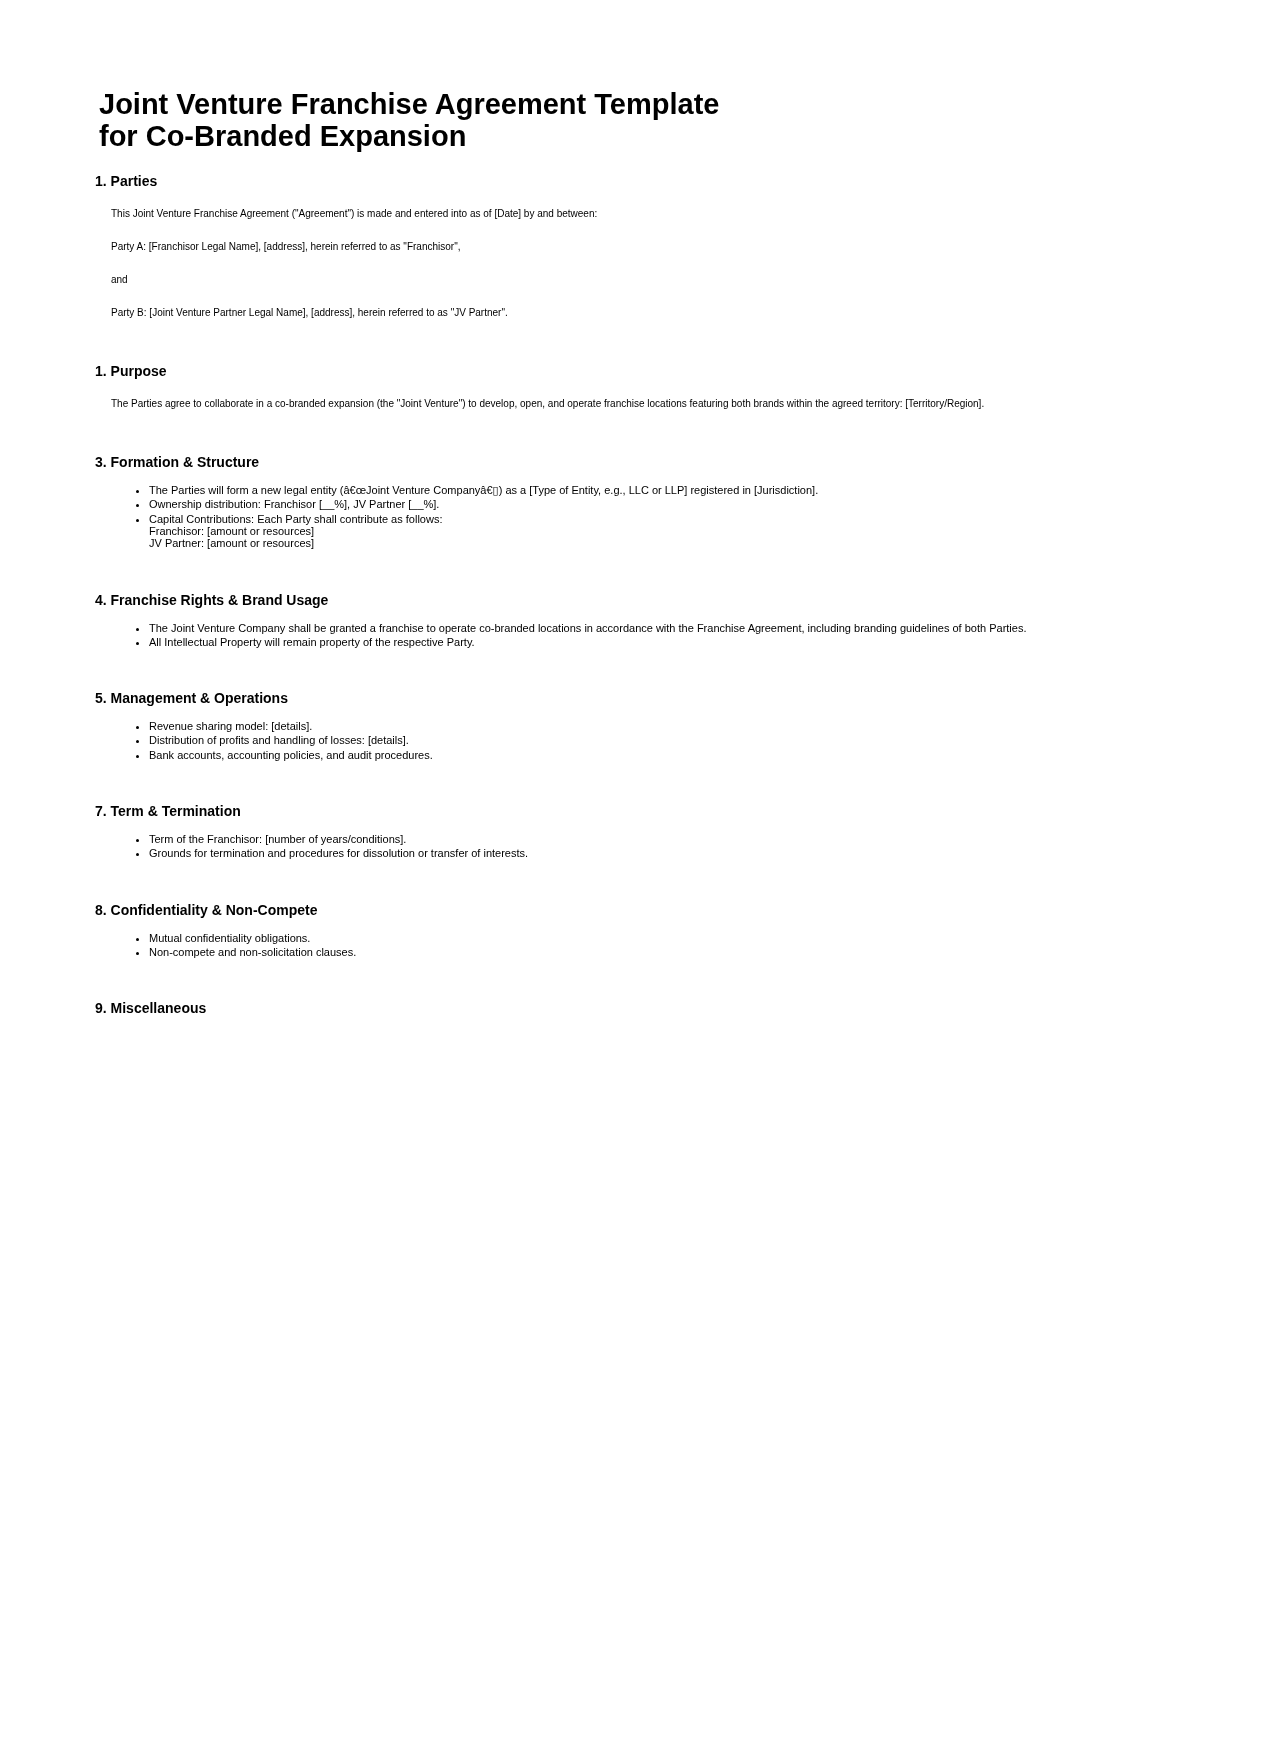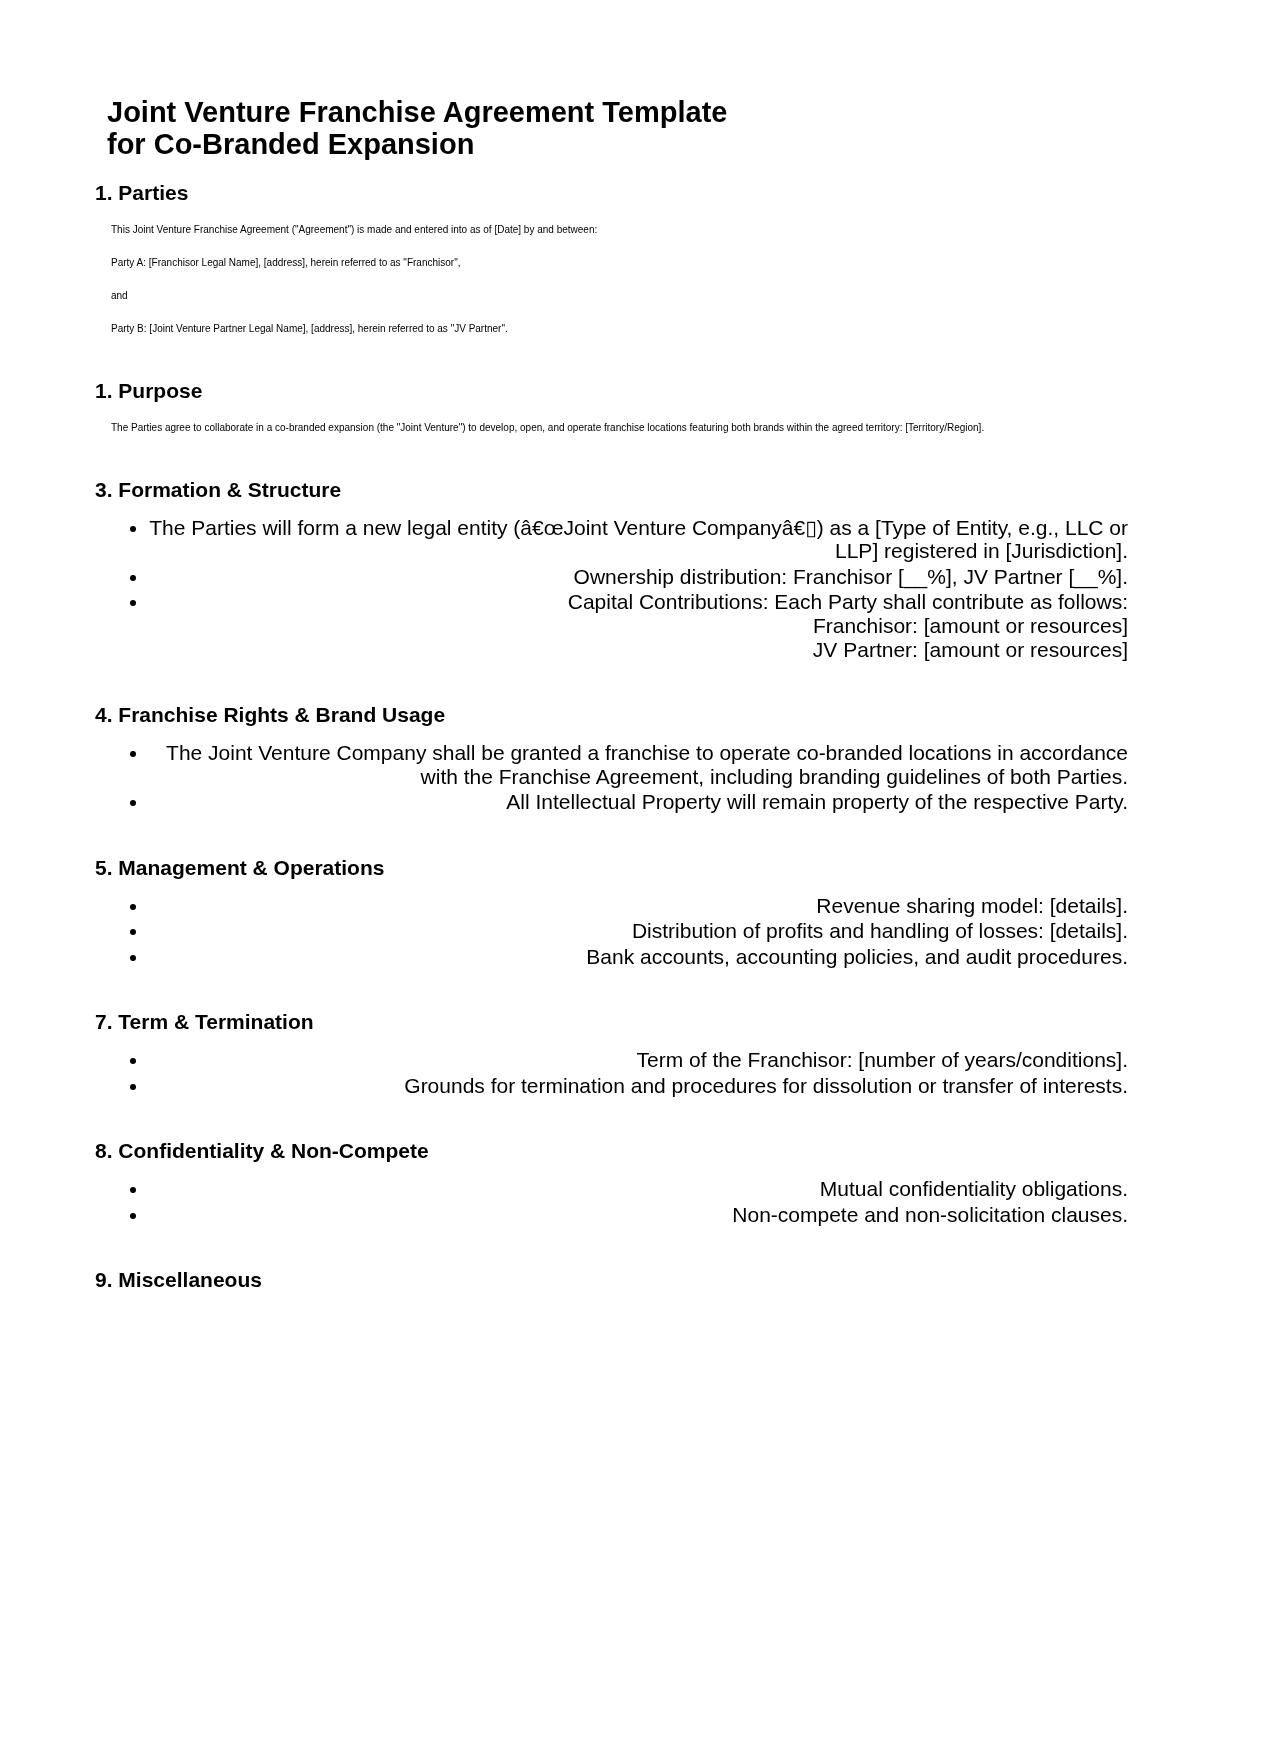--- a/index.html
+++ b/index.html
@@ -10,52 +10,51 @@
   body {
     min-height: 1749px;
     width: 1263px;
     box-sizing: border-box;
     padding: 84px 135px 60px 95px;
     font-family: "Liberation Sans", "DejaVu Sans", sans-serif;
     color: #000000;
     font-size: 15px;
   }
   h1 {
-    margin: 12px;
+    margin: 4px;
     font-size: 29px;
     line-height: 1.12;
     font-weight: 700;
     color: #000000;
   }
   h1 .tl { display: block; }
   h2 {
-    font-size: 21px;
+    font-size: 14px;
     font-weight: 700;
     margin: 42px 0 14px 0;
     color: #000000;
   }
   [data-name="document-sections"] > section:first-of-type h2 {
     margin-top: 20px;
   }
   p {
     margin: 16px;
     line-height: 1.7;
     font-size: 10px;
   }
   ul {
     margin: 12px 0 0 0;
     padding: 0 0 0 54px;
     list-style-type: disc;
   }
   li {
-    font-size: 21px;
+    font-size: 11px;
     line-height: 1.12;
     margin: 0 0 2px 0;
     padding: 0;
-    text-align: right;
   }
   strong { font-weight: 400; }
 </style>
 </head>
 <body>
 
 <main data-name="document-page">
   <h1 data-name="document-title">
     <span class="tl" data-name="title-line-1">Joint Venture Franchise Agreement Template</span>
     <span class="tl" data-name="title-line-2">for Co-Branded Expansion</span>

